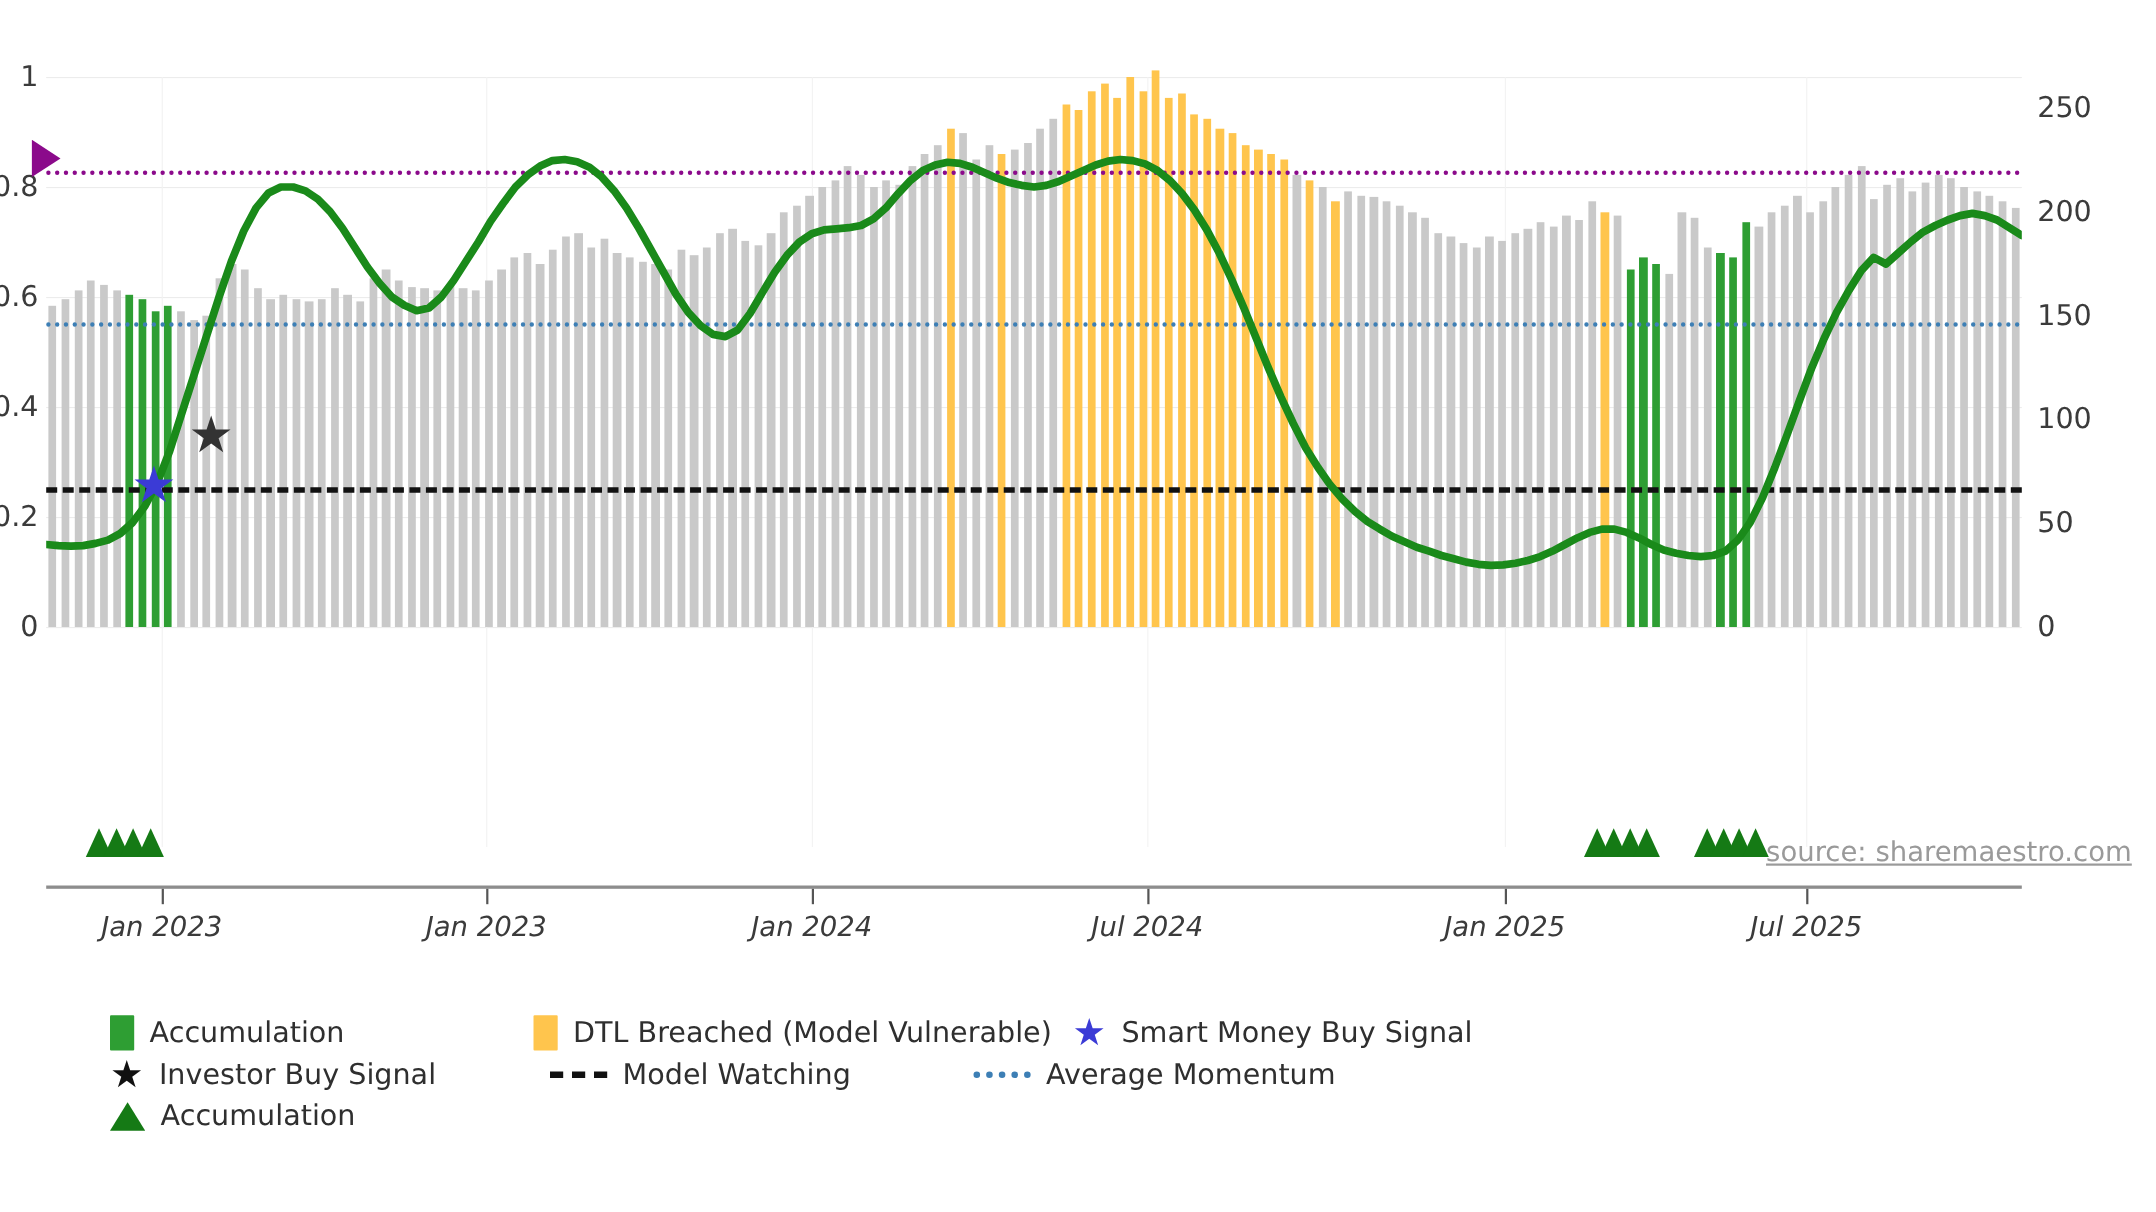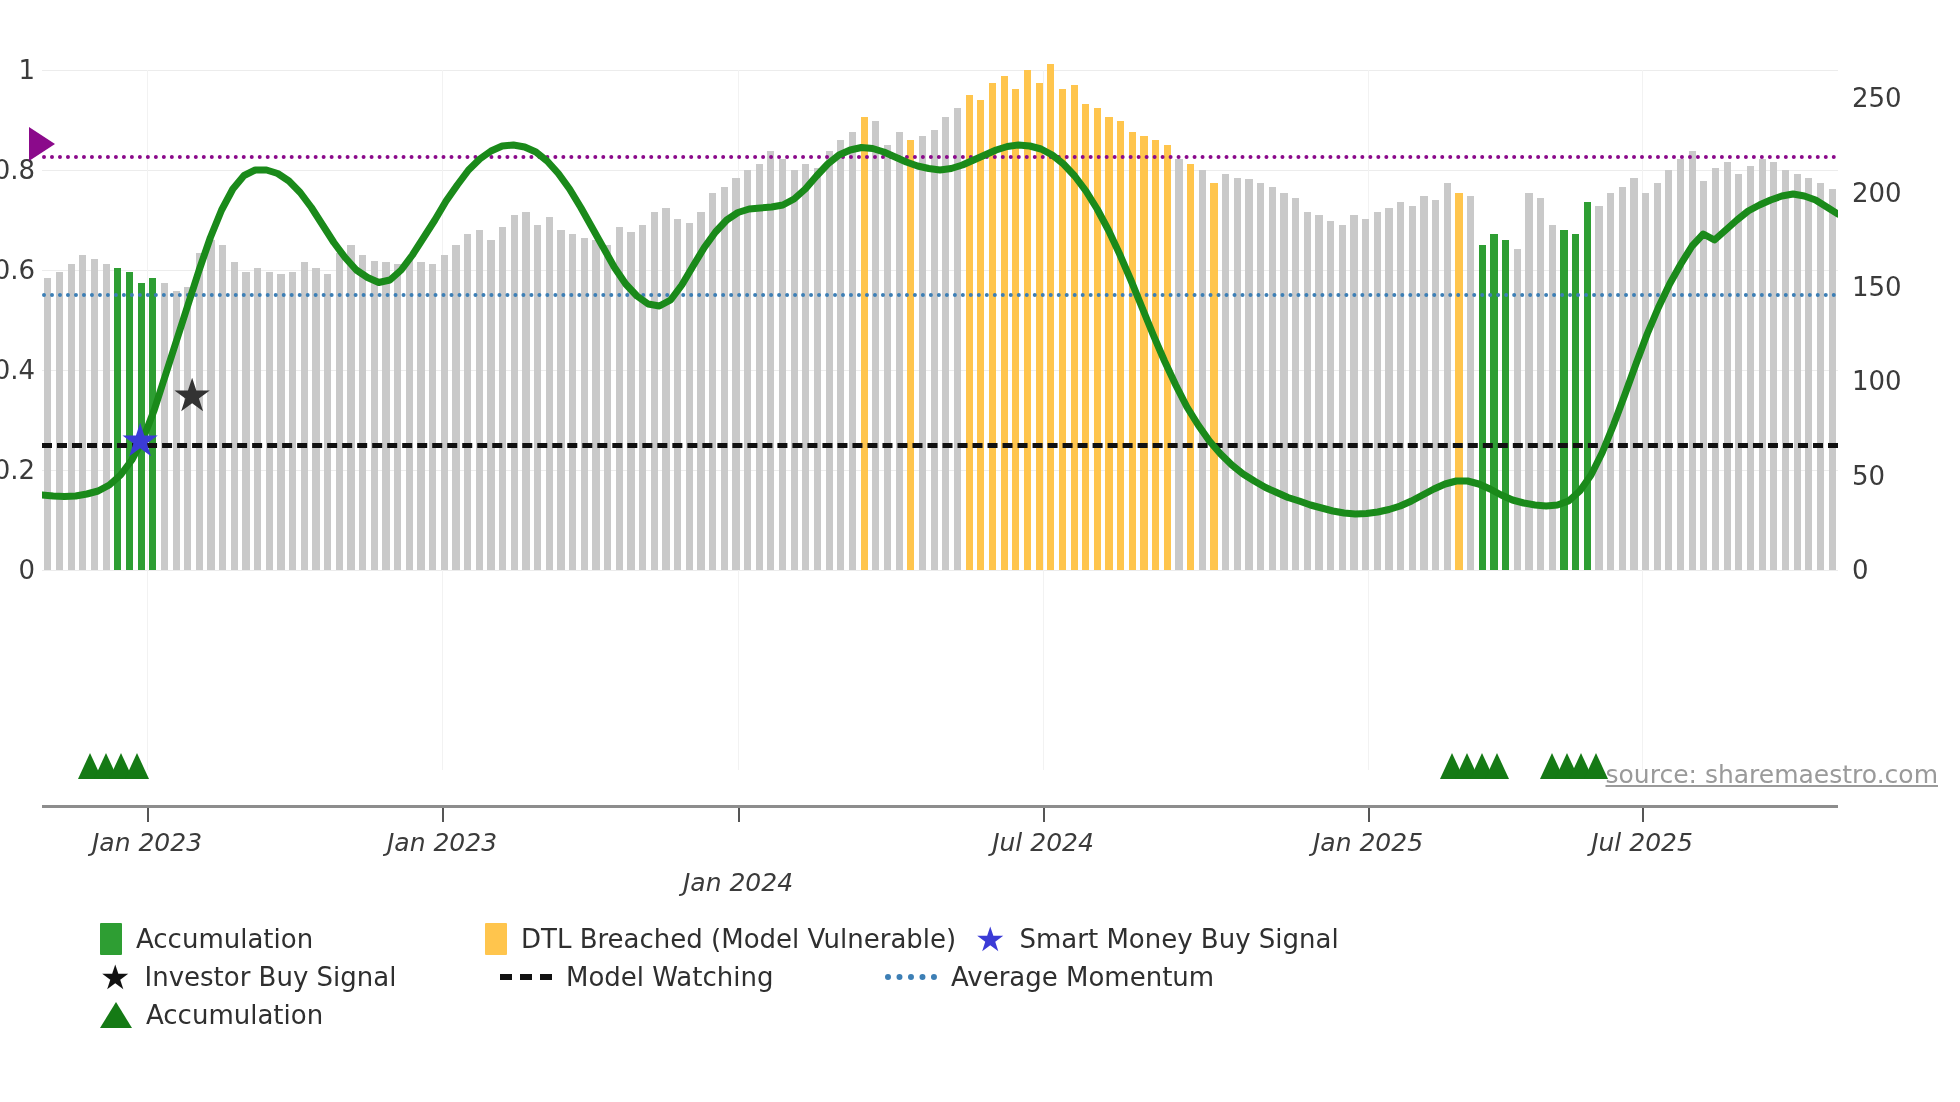--- a/index.html
+++ b/index.html
@@ -298,21 +298,21 @@
       </div>
     </div>
 
   <div class="xaxis"></div>
   <div id="xticks">
       <div class="xtick" style="left: 147px;"></div>
       <div class="xtick-label" style="left: 147px;">Jan 2023</div>
       <div class="xtick" style="left: 442px;"></div>
       <div class="xtick-label" style="left: 442px;">Jan 2023</div>
       <div class="xtick" style="left: 738px;"></div>
-      <div class="xtick-label" style="left: 738px; margin-top: 40px;">Jan 2024</div>
+      <div class="xtick-label" style="left: 738px;">Jan 2024</div>
       <div class="xtick" style="left: 1043px;"></div>
       <div class="xtick-label" style="left: 1043px;">Jul 2024</div>
       <div class="xtick" style="left: 1368px;"></div>
       <div class="xtick-label" style="left: 1368px;">Jan 2025</div>
       <div class="xtick" style="left: 1642px;"></div>
       <div class="xtick-label" style="left: 1642px;">Jul 2025</div>
     </div>
 
   <div class="source">source: sharemaestro.com</div>
 

